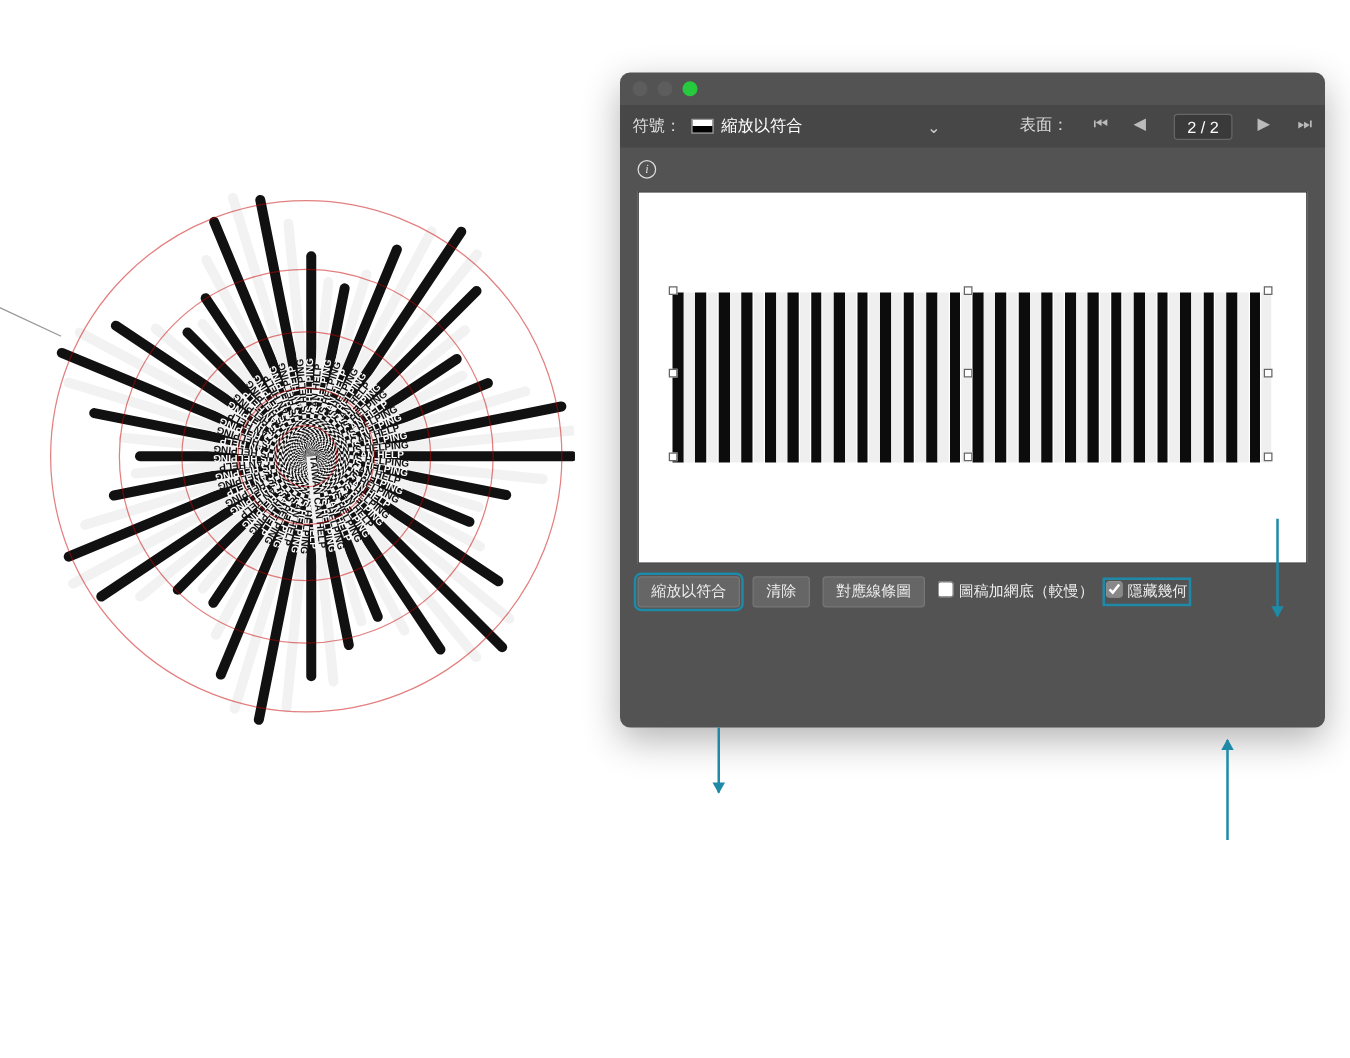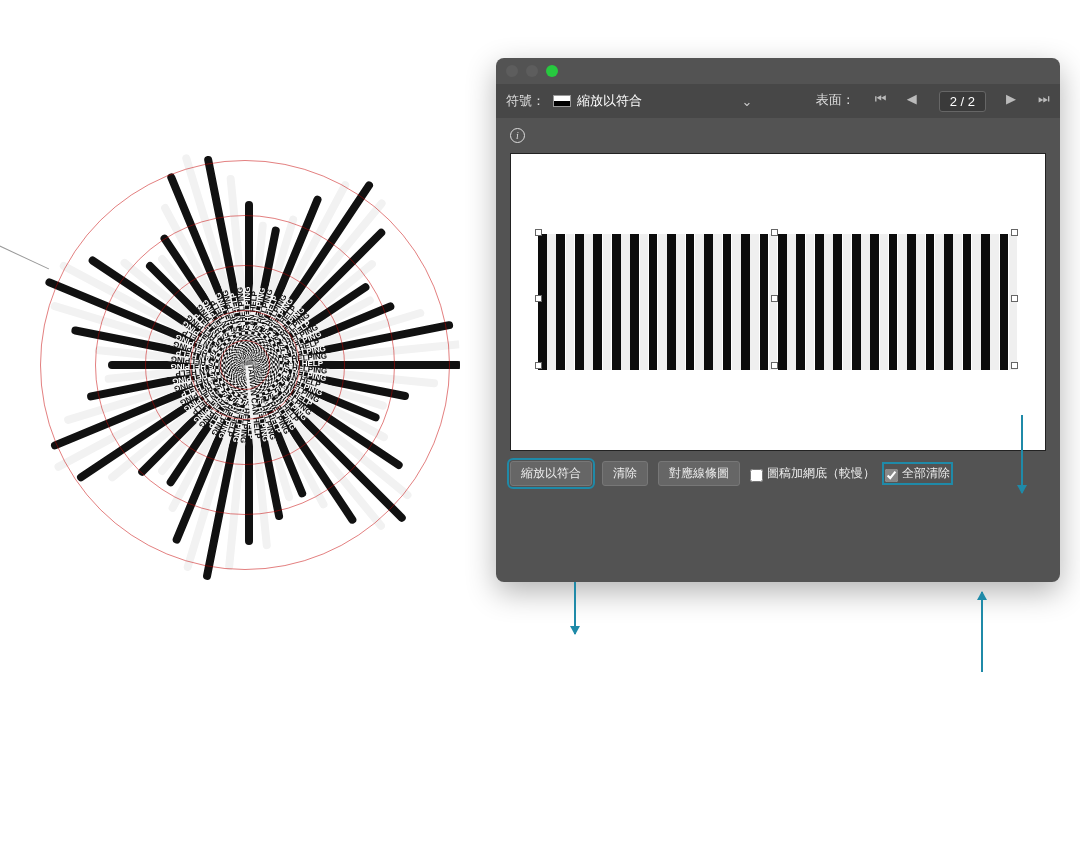--- a/index.html
+++ b/index.html
@@ -31,21 +31,21 @@
 .pager .pageinput{background:#3a3a3a;border:1px solid #666;padding:2px 10px;color:#fff;border-radius:3px}
 .info{padding:10px 14px;display:flex;align-items:center;gap:8px;color:#ddd}
 .info-ico{width:15px;height:15px;border:1.5px solid #ddd;border-radius:50%;display:inline-flex;align-items:center;justify-content:center;font-size:10px;font-style:italic;font-family:serif}
 .preview{margin:0 14px;background:#fff;border:1px solid #222;height:298px;display:flex;align-items:center;justify-content:center}
 .pattern{width:480px;height:140px;position:relative}
 .pat-seg{position:absolute;top:2px;bottom:2px;width:8px;background:#0c0c0c}
 .pat-seg.w{background:#efefef}
 .handle{position:absolute;width:7px;height:7px;border:1px solid #666;background:#fff}
 .controls{display:flex;align-items:center;gap:10px;padding:10px 14px 6px}
 .btn{background:#666;border:1px solid #777;color:#eee;padding:3px 10px;border-radius:3px;cursor:pointer;font-size:12px}
-.cb{display:flex;align-items:flex-end;gap:4px;color:#eee;font-size:12px}
+.cb{display:flex;align-items:flex-start;gap:4px;color:#eee;font-size:12px}
 .cb input{width:13px;height:13px;accent-color:#888}
 .highlight{outline:2px solid #1f8aa8;outline-offset:1px}
 .footer{display:flex;align-items:center;gap:10px;padding:6px 14px 12px}
 .footer .spacer{flex:1}
 .pill{border-radius:16px;padding:5px 22px;font-size:13px;cursor:pointer}
 .pill.cancel{background:#535353;border:1.5px solid #bbb;color:#eee}
 .pill.ok{background:#fff;border:1.5px solid #fff;color:#222;font-weight:500}
 .arrow{position:absolute;background:#1f8aa8}
 .arrow.v{width:2px}
 .arrow.v:before{content:"";position:absolute;left:-4px;width:0;height:0;border-left:5px solid transparent;border-right:5px solid transparent}
@@ -357,21 +357,21 @@
   <div class="controls">
     <button class="btn highlight">縮放以符合</button>
     <button class="btn">清除</button>
     <button class="btn">對應線條圖</button>
     <label class="cb">
       <input type="checkbox" id="cb-draft" style="">
       <span>圖稿加網底（較慢）</span>
     </label>
     <label class="cb highlight">
       <input type="checkbox" id="cb-hide" checked="" style="">
-      <span>全部清除</span>
+      <span>隱藏幾何</span>
     </label>
   </div>
 
 </div>
 
 <div class="arrow v down" style="left:1021px;top:415px;height:78px"></div>
 <div class="arrow v down" style="left:574px;top:582px;height:52px"></div>
 <div class="arrow v up" style="left:981px;top:592px;height:80px"></div>
 
 </body></html>

